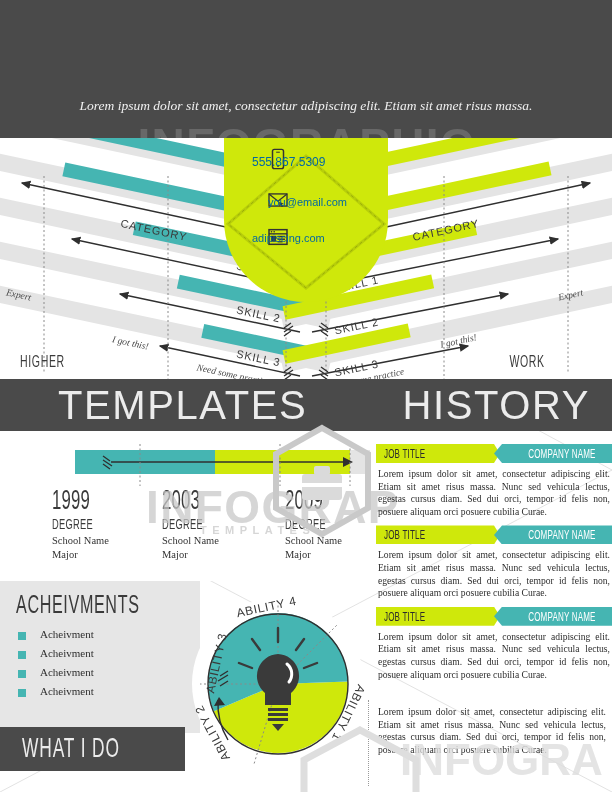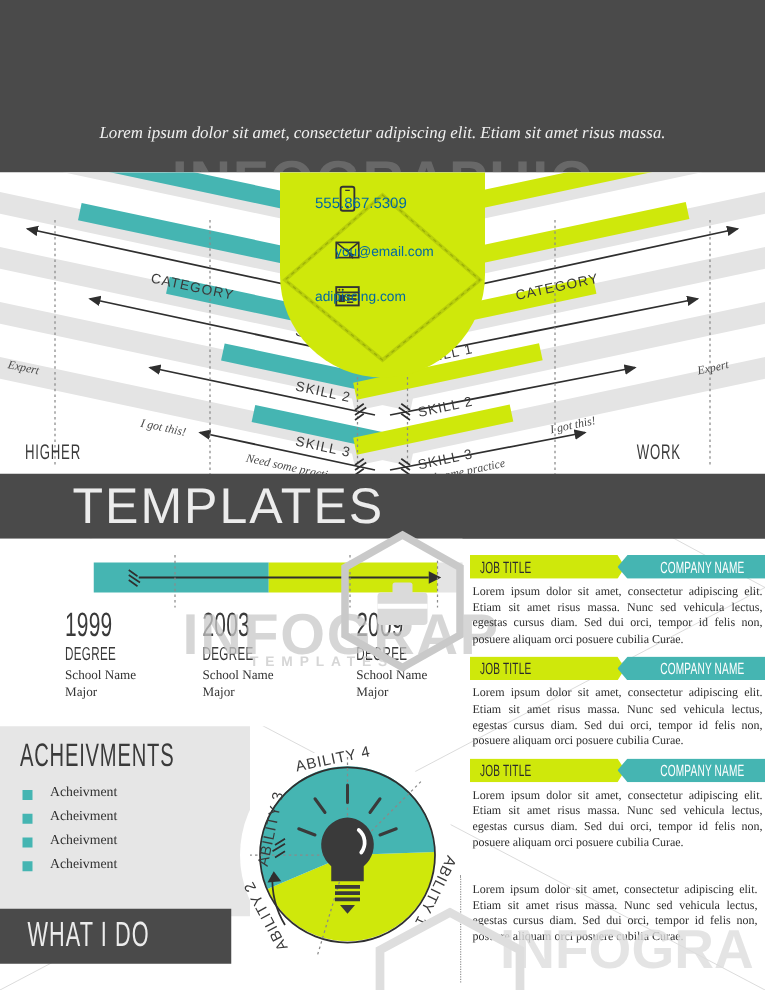--- a/index.html
+++ b/index.html
@@ -252,20 +252,21 @@
     <rect x="11.5" y="8.6" width="9" height="1.7" fill="#333"></rect>
     <rect x="11.5" y="11.8" width="9" height="1.7" fill="#333"></rect>
     <rect x="11.5" y="15" width="6" height="1.5" fill="#333"></rect>
   </svg>
   <div class="abs contact" style="top:232px;">adipiscing.com</div>
 
   <div class="abs" id="band"></div>
   <div class="abs supra cond" id="higher">HIGHER</div>
   <div class="abs supra cond" id="work" style="transform:scaleX(.62) translateX(-38px);">WORK</div>
   <div class="abs bandtitle" id="edu-title">TEMPLATES</div>
+  <div class="abs bandtitle" id="hist-title">HISTORY</div>
 
   <div class="abs" id="edu"></div>
   <div class="abs" id="tl-teal"></div>
   <div class="abs" id="tl-lime"></div>
   <div class="abs" id="tl-gray"></div>
   <svg class="abs" style="left:75px;top:442px;" width="300" height="44">
     <g stroke="#2f2f2f" stroke-width="1.3">
       <path d="M28,14 l7,5 M28,18 l9,6 M28,22 l7,5"></path>
     </g>
     <line x1="36" y1="20" x2="268" y2="20" stroke="#2f2f2f" stroke-width="1.5"></line>

